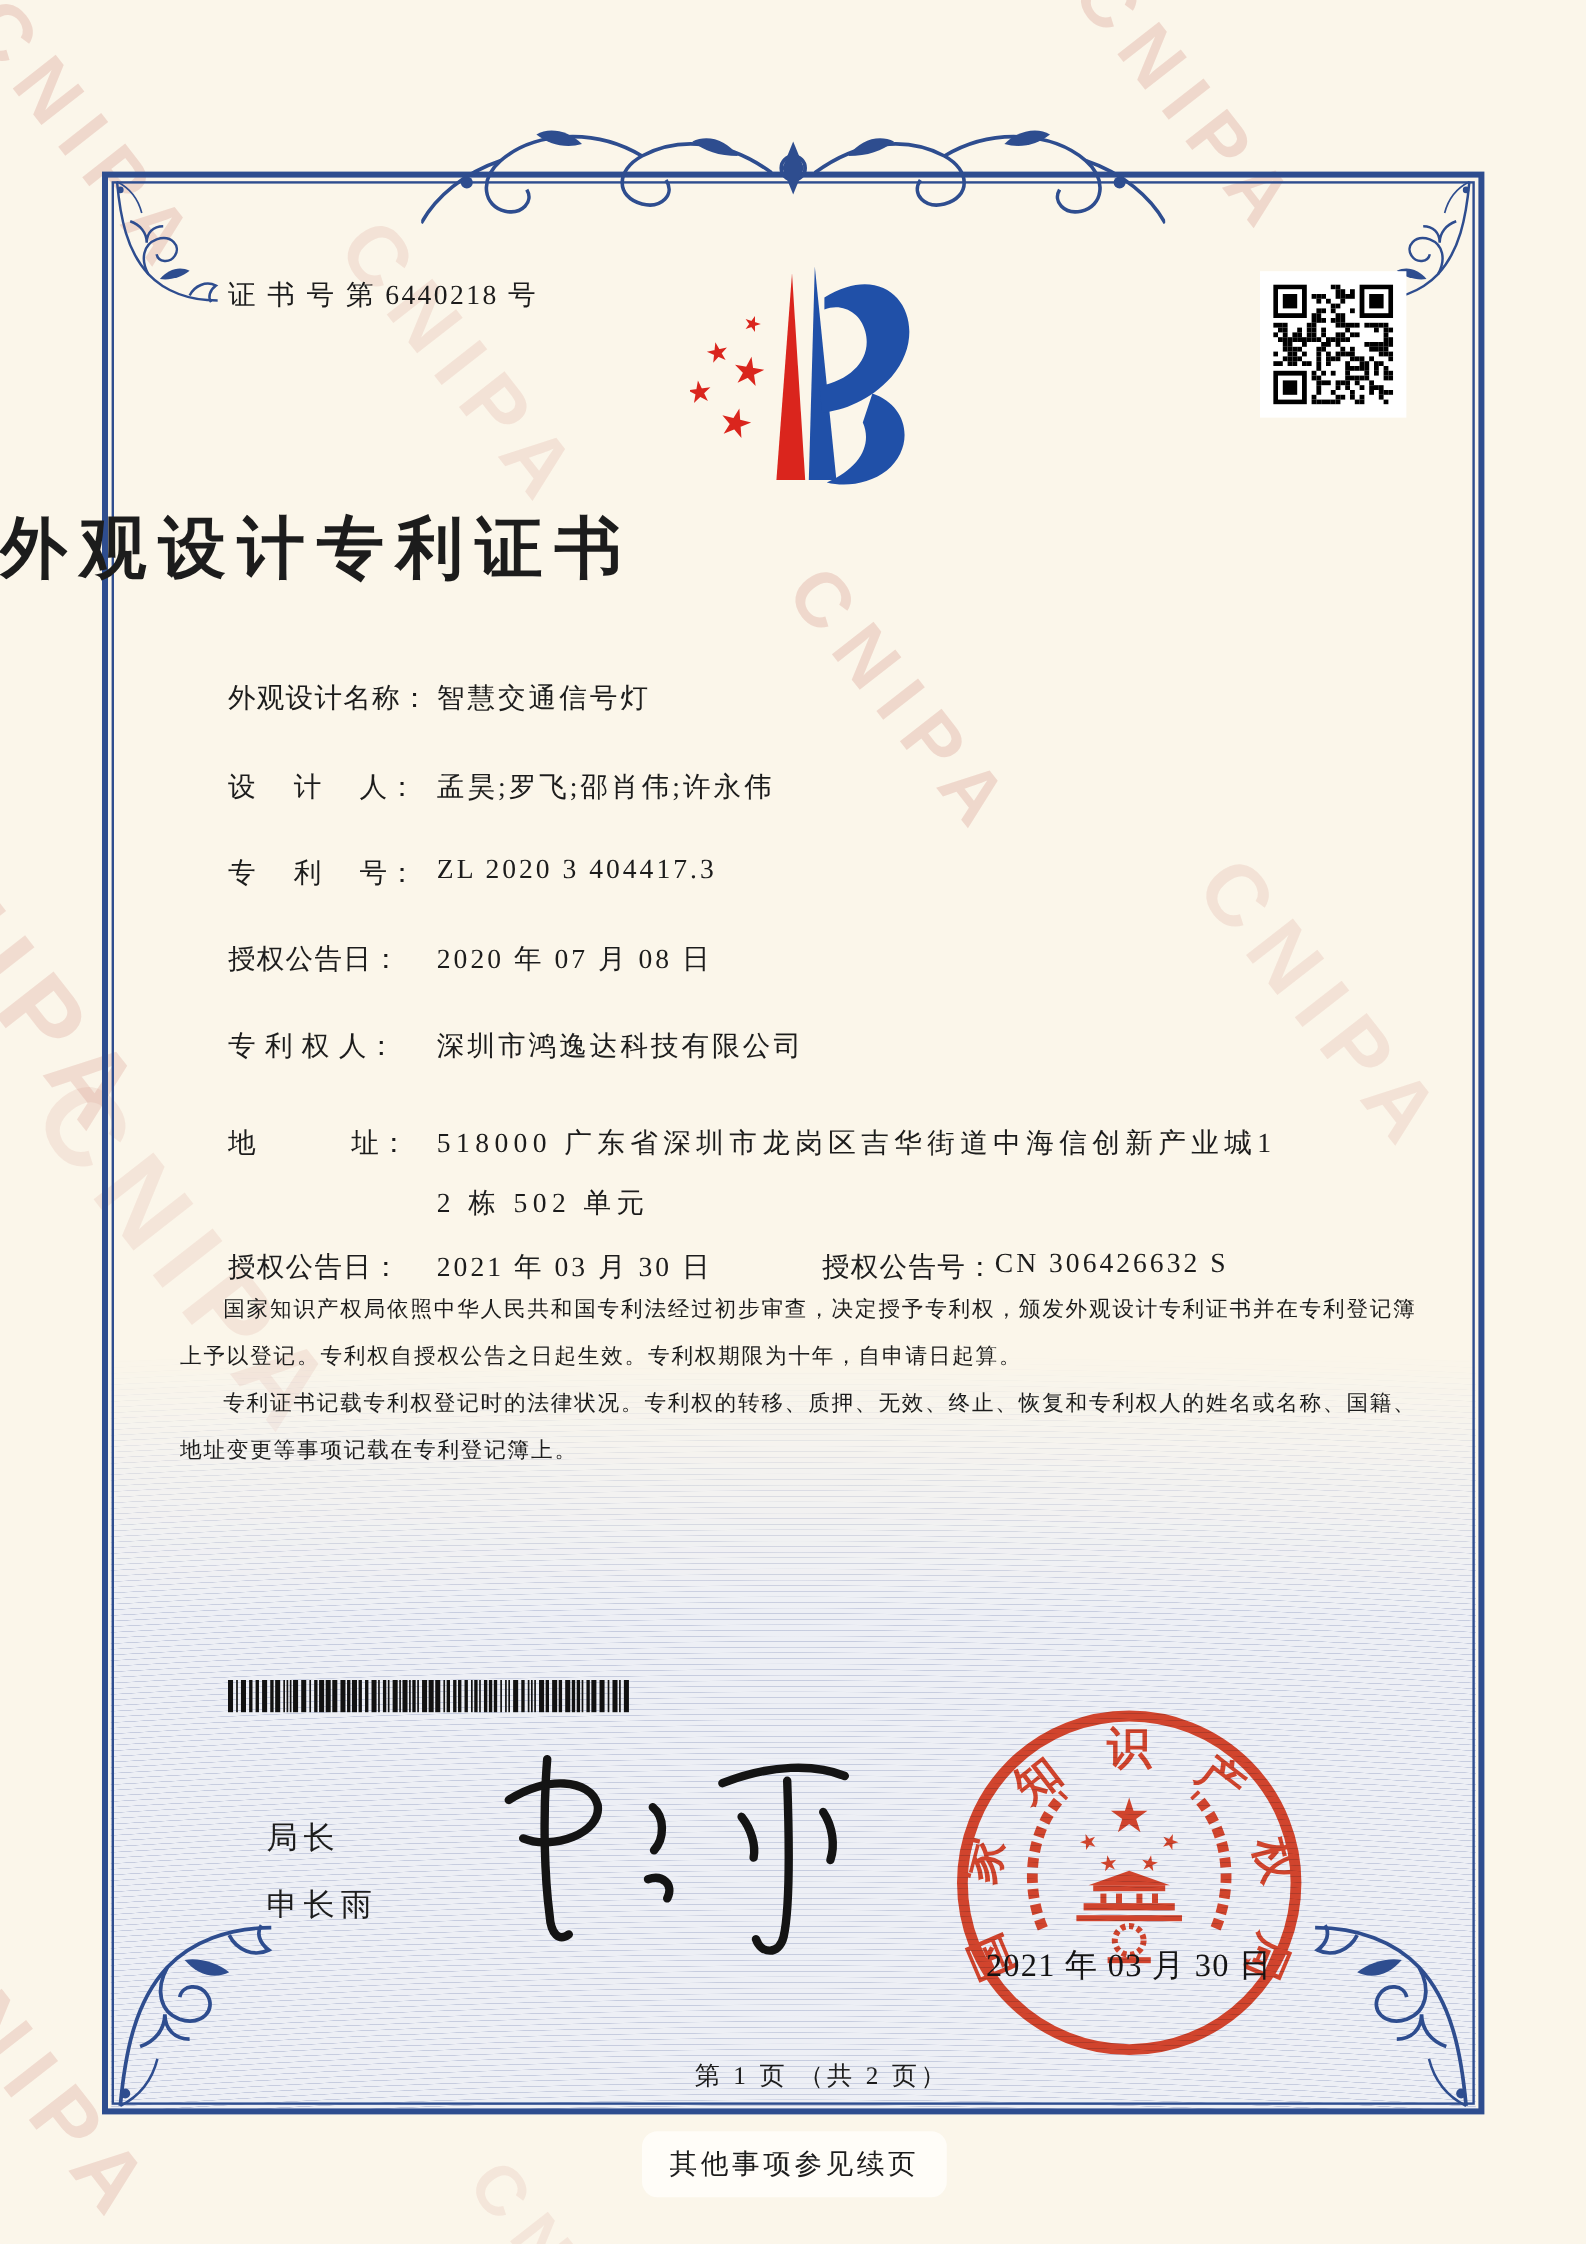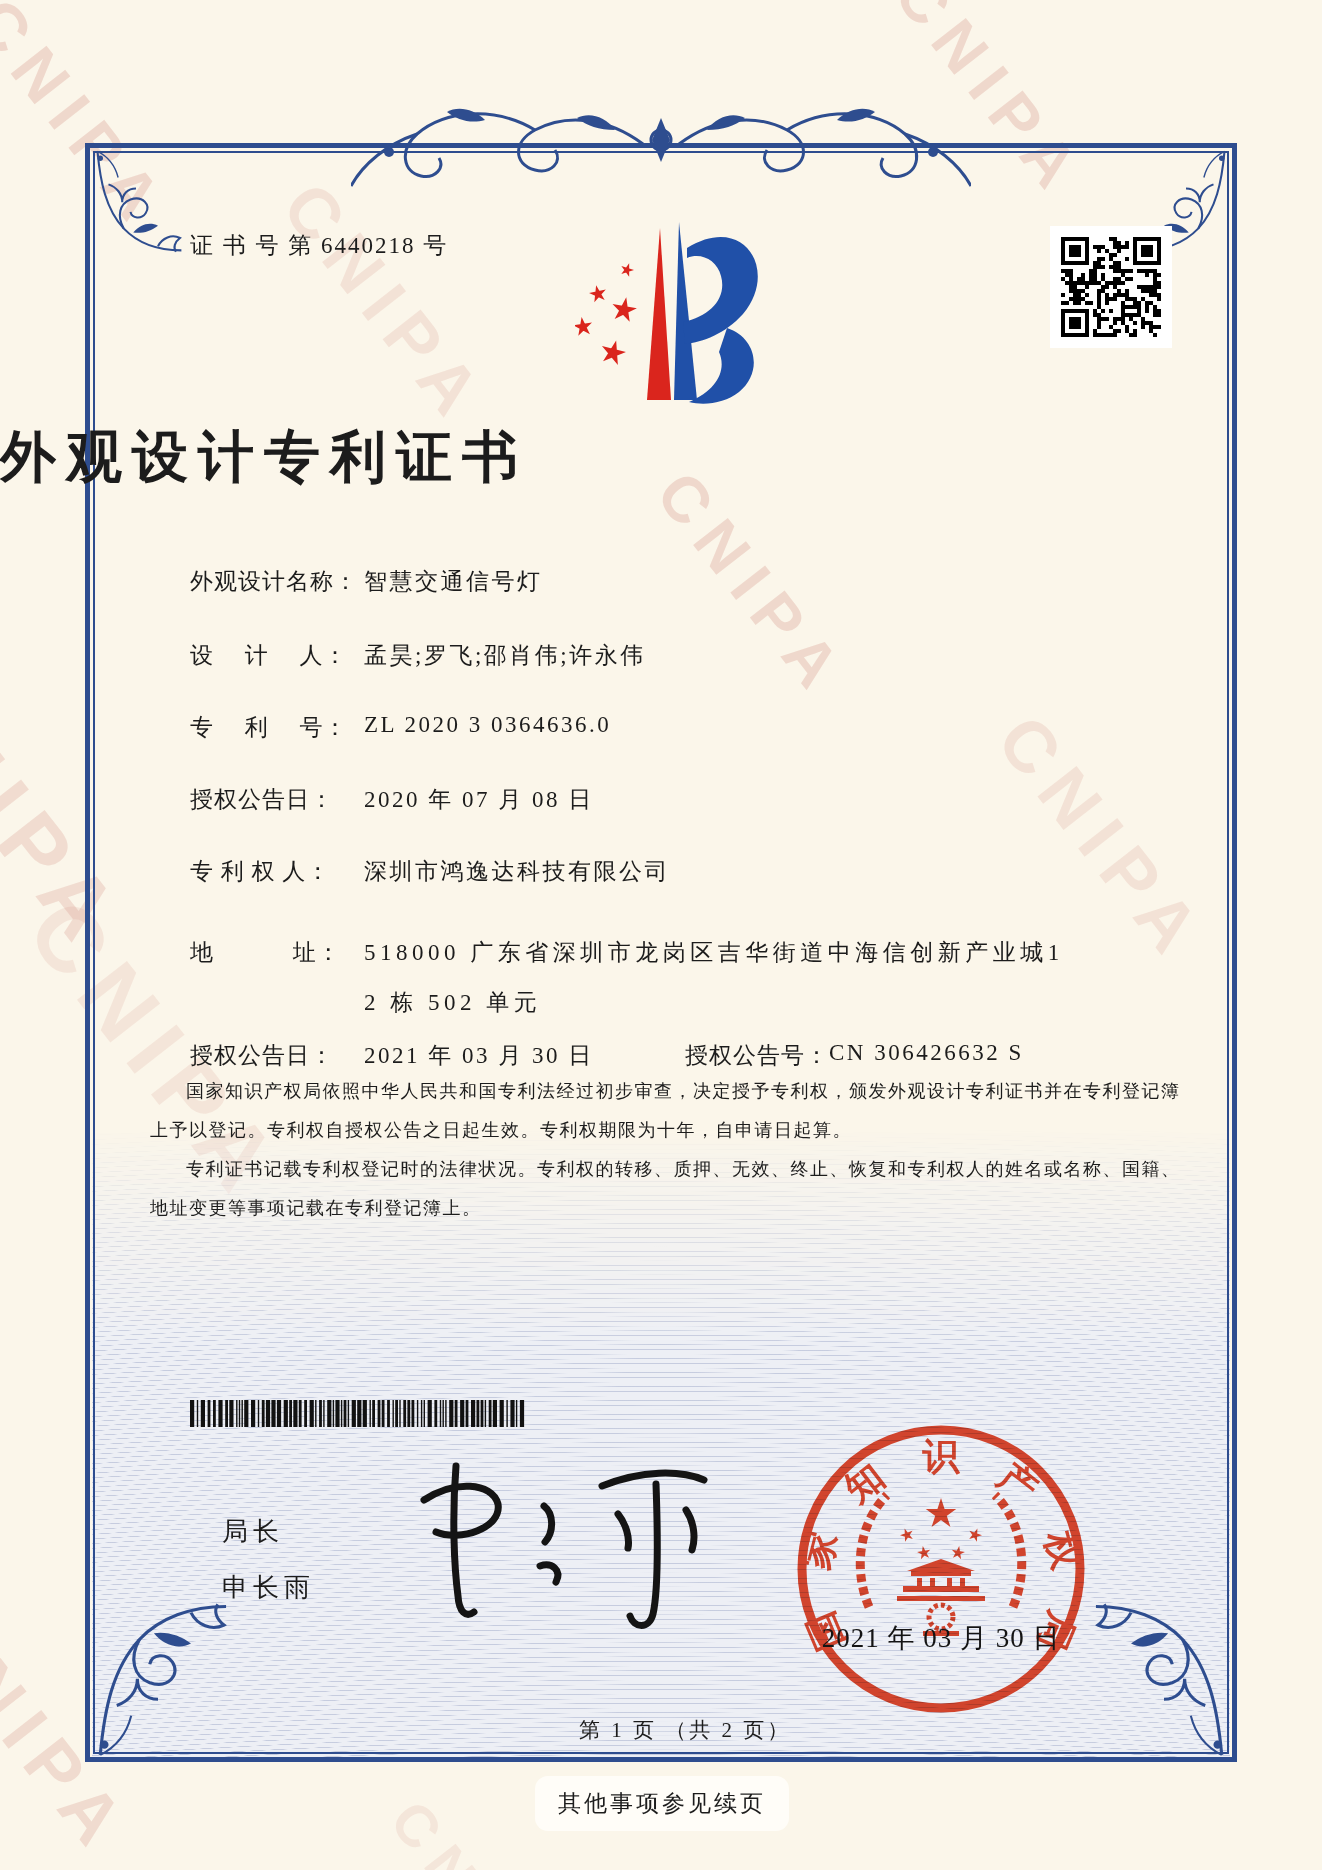--- a/index.html
+++ b/index.html
@@ -356,21 +356,21 @@
   <div class="abs field" style="top:566px">
     <span class="flabel">外观设计名称：</span>
     <span class="fvalue">智慧交通信号灯</span>
   </div>
   <div class="abs field" style="top:640px">
     <span class="flabel">设　 计　 人：</span>
     <span class="fvalue">孟昊;罗飞;邵肖伟;许永伟</span>
   </div>
   <div class="abs field" style="top:712px">
     <span class="flabel">专　 利　 号：</span>
-    <span class="fvalue">ZL 2020 3 0364636.0</span>
+    <span class="fvalue">ZL 2020 3 404417.3</span>
   </div>
   <div class="abs field" style="top:784px">
     <span class="flabel">授权公告日：</span>
     <span class="fvalue">2020 年 07 月 08 日</span>
   </div>
   <div class="abs field" style="top:856px">
     <span class="flabel">专 利 权 人：</span>
     <span class="fvalue">深圳市鸿逸达科技有限公司</span>
   </div>
   <div class="abs field" style="top:928px">

